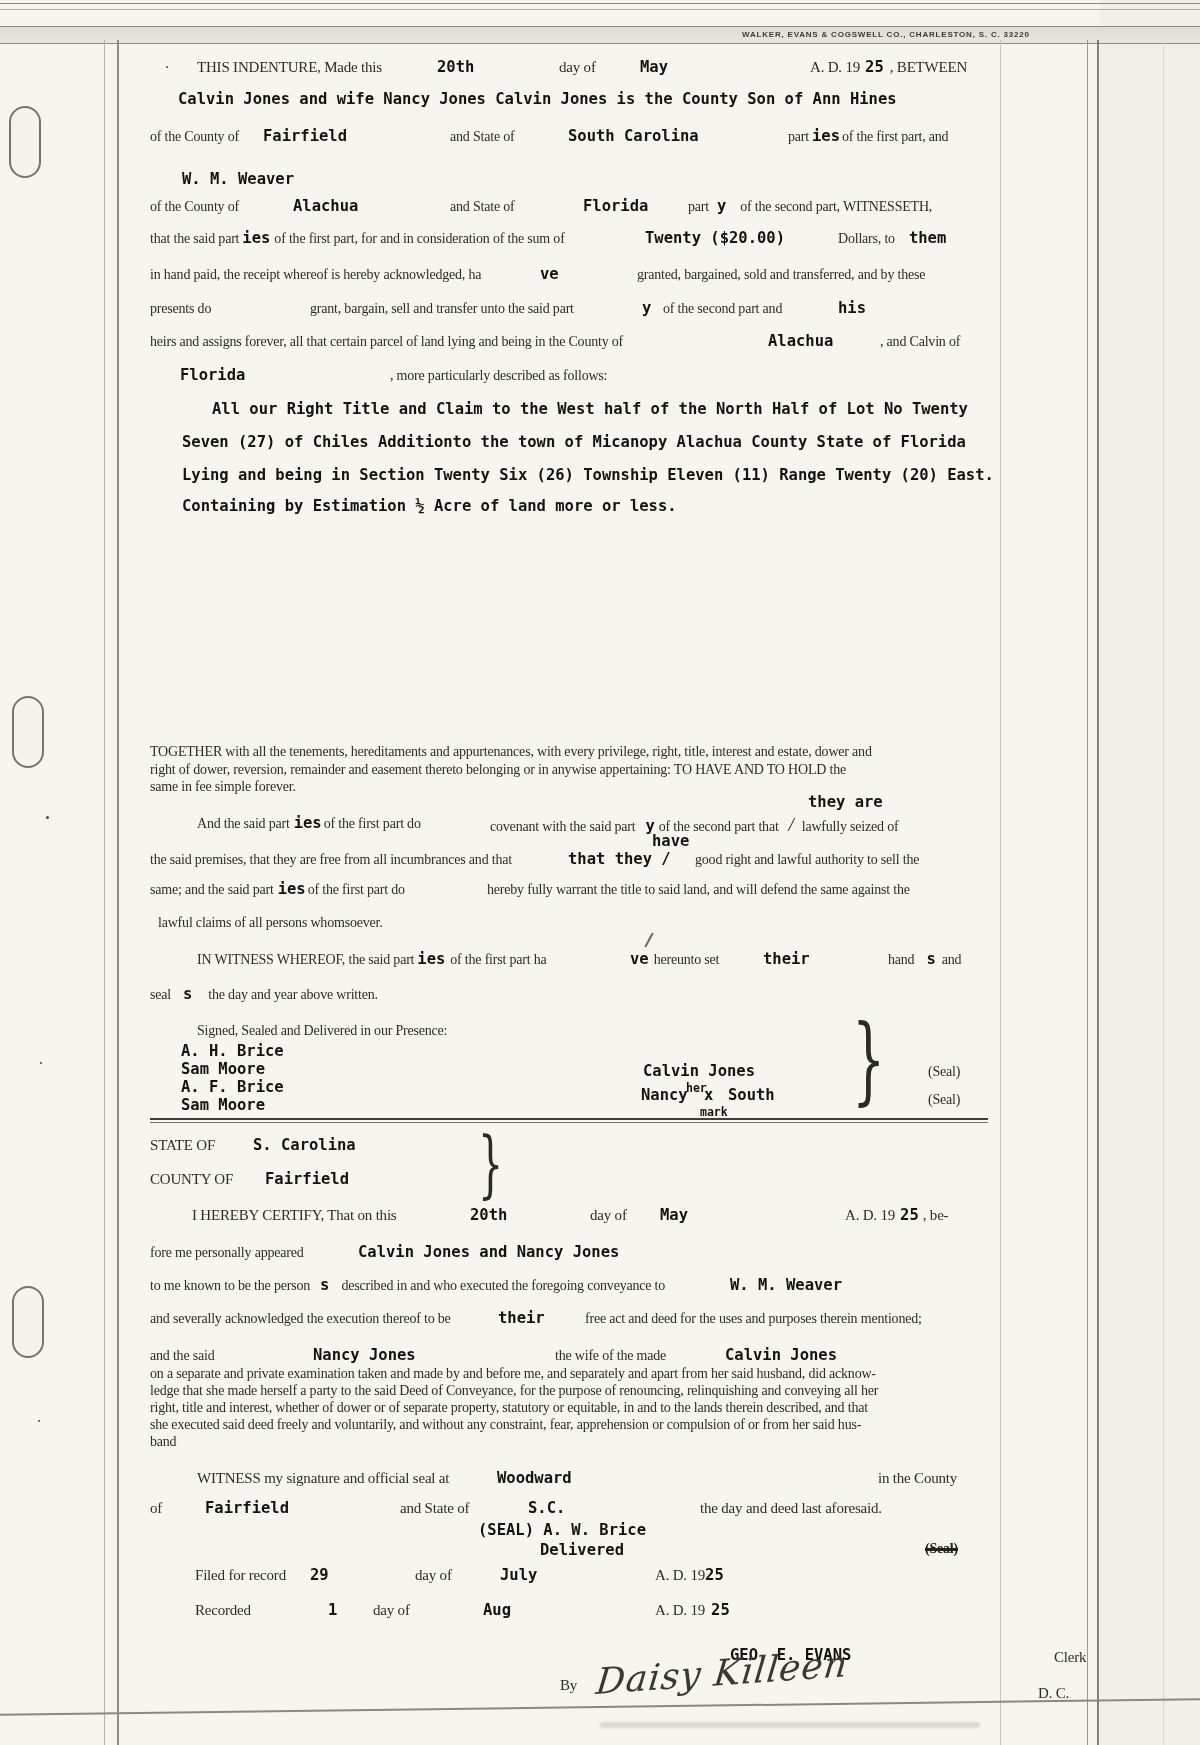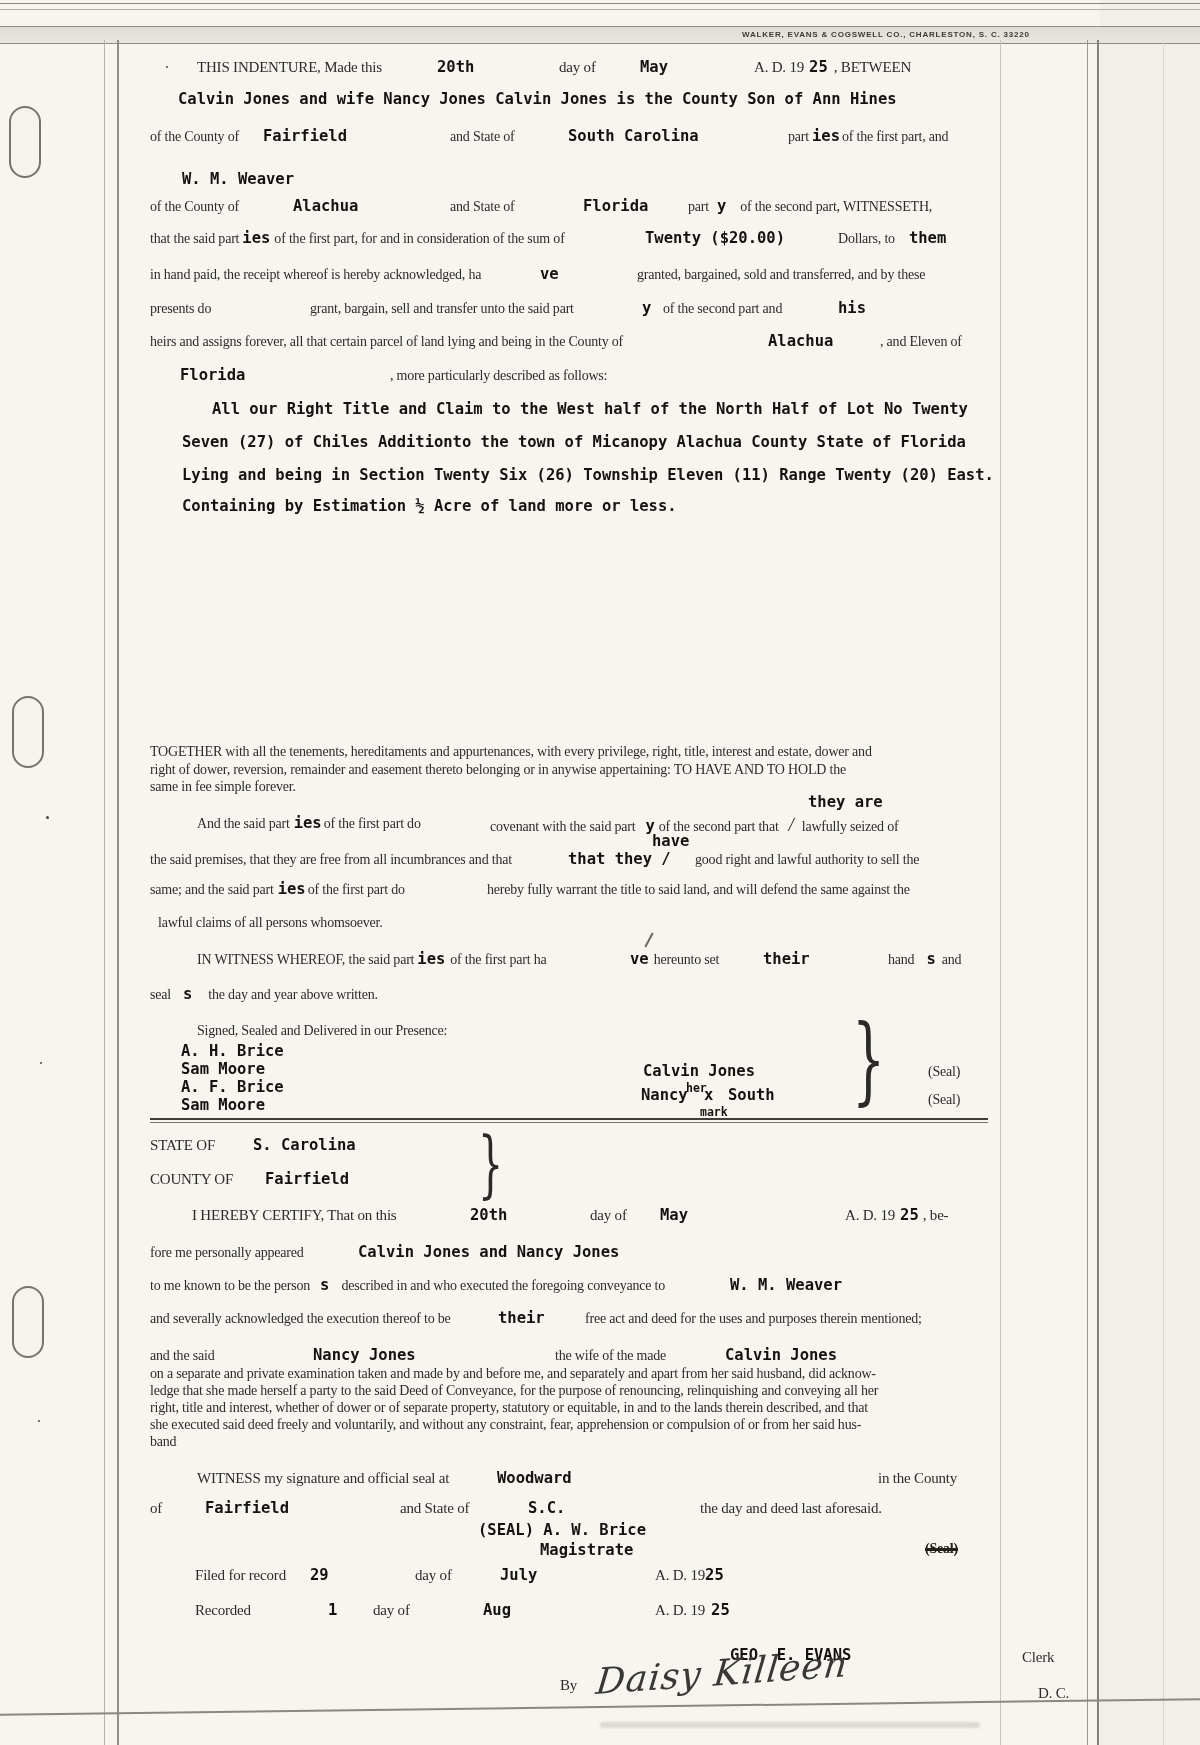--- a/index.html
+++ b/index.html
@@ -49,21 +49,21 @@
   <div class="dot" style="left:46px;top:816px;width:3px;height:3px"></div>
   <div class="dot" style="left:40px;top:1062px;width:2px;height:2px"></div>
   <div class="dot" style="left:38px;top:1420px;width:2px;height:2px"></div>
   <div class="dot" style="left:166px;top:66px;width:2px;height:2px"></div>
 
   <div class="ln" style="top:58px">
     <span class="at" style="left:197px"><span class="p pl">THIS INDENTURE, Made this</span></span>
     <span class="at" style="left:437px"><span class="t">20th</span></span>
     <span class="at" style="left:559px"><span class="p pl">day of</span></span>
     <span class="at" style="left:640px"><span class="t">May</span></span>
-    <span class="at" style="left:754px"><span class="p pl">A. D. 19</span><i class="g" style="width:5px"></i><span class="t">25</span><i class="g" style="width:6px"></i><span class="p pl">, BETWEEN</span></span>
+    <span class="at" style="left:810px"><span class="p pl">A. D. 19</span><i class="g" style="width:5px"></i><span class="t">25</span><i class="g" style="width:6px"></i><span class="p pl">, BETWEEN</span></span>
   </div>
 
   <div class="ln" style="top:90px">
     <span class="at" style="left:178px"><span class="t">Calvin Jones and wife Nancy Jones Calvin Jones is the County Son of Ann Hines</span></span>
   </div>
 
   <div class="ln" style="top:127px">
     <span class="at" style="left:150px"><span class="p">of the County of</span></span>
     <span class="at" style="left:263px"><span class="t">Fairfield</span></span>
     <span class="at" style="left:450px"><span class="p">and State of</span></span>
@@ -99,21 +99,21 @@
     <span class="at" style="left:150px"><span class="p">presents do</span></span>
     <span class="at" style="left:310px"><span class="p">grant, bargain, sell and transfer unto the said part</span></span>
     <span class="at" style="left:642px"><span class="t">y</span></span>
     <span class="at" style="left:663px"><span class="p">of the second part and</span></span>
     <span class="at" style="left:838px"><span class="t">his</span></span>
   </div>
 
   <div class="ln" style="top:332px">
     <span class="at" style="left:150px"><span class="p">heirs and assigns forever, all that certain parcel of land lying and being in the County of</span></span>
     <span class="at" style="left:768px"><span class="t">Alachua</span></span>
-    <span class="at" style="left:880px"><span class="p">, and Eleven of</span></span>
+    <span class="at" style="left:880px"><span class="p">, and Calvin of</span></span>
   </div>
 
   <div class="ln" style="top:366px">
     <span class="at" style="left:180px"><span class="t">Florida</span></span>
     <span class="at" style="left:390px"><span class="p">, more particularly described as follows:</span></span>
   </div>
 
   <div class="ln" style="top:400px">
     <span class="at" style="left:212px"><span class="t">All our Right Title and Claim to the West half of the North Half of Lot No Twenty</span></span>
   </div>
@@ -283,21 +283,21 @@
     <span class="at" style="left:205px"><span class="t">Fairfield</span></span>
     <span class="at" style="left:400px"><span class="p pl">and State of</span></span>
     <span class="at" style="left:528px"><span class="t">S.C.</span></span>
     <span class="at" style="left:700px"><span class="p pl">the day and deed last aforesaid.</span></span>
   </div>
 
   <div class="ln" style="top:1521px">
     <span class="at" style="left:478px"><span class="t">(SEAL) A. W. Brice</span></span>
   </div>
   <div class="ln" style="top:1541px">
-    <span class="at" style="left:540px"><span class="t">Magistrate</span></span>
+    <span class="at" style="left:540px"><span class="t">Delivered</span></span>
     <span class="at" style="left:925px;top:-2px"><span class="p struck">(Seal)</span></span>
   </div>
 
   <div class="ln" style="top:1566px">
     <span class="at" style="left:195px"><span class="p pl">Filed for record</span></span>
     <span class="at" style="left:310px"><span class="t">29</span></span>
     <span class="at" style="left:415px"><span class="p pl">day of</span></span>
     <span class="at" style="left:500px"><span class="t">July</span></span>
     <span class="at" style="left:655px"><span class="p pl">A. D. 19</span><span class="t">25</span></span>
   </div>
@@ -305,21 +305,21 @@
   <div class="ln" style="top:1601px">
     <span class="at" style="left:195px"><span class="p pl">Recorded</span></span>
     <span class="at" style="left:328px"><span class="t">1</span></span>
     <span class="at" style="left:373px"><span class="p pl">day of</span></span>
     <span class="at" style="left:483px"><span class="t">Aug</span></span>
     <span class="at" style="left:655px"><span class="p pl">A. D. 19</span><i class="g" style="width:6px"></i><span class="t">25</span></span>
   </div>
 
   <div class="ln" style="top:1646px">
     <span class="at" style="left:730px"><span class="t">GEO. E. EVANS</span></span>
-    <span class="at" style="left:1022px;top:2px"><span class="p pl">Clerk</span></span>
+    <span class="at" style="left:1054px;top:2px"><span class="p pl">Clerk</span></span>
   </div>
 
   <div class="ln" style="top:1676px">
     <span class="at" style="left:560px"><span class="p pl">By</span></span>
     <span class="at" style="left:1038px;top:8px"><span class="p pl">D. C.</span></span>
   </div>
   <div class="sig" style="left:596px;top:1652px">Daisy Killeen</div>
 
   <div class="artifact" style="left:-10px;top:1706px;width:1220px;height:2px;transform:rotate(-0.75deg);background:#8a8880"></div>
   <div style="position:absolute;left:600px;top:1722px;width:380px;height:6px;background:#c9c7bf;border-radius:3px;opacity:.6;filter:blur(1px)"></div>

